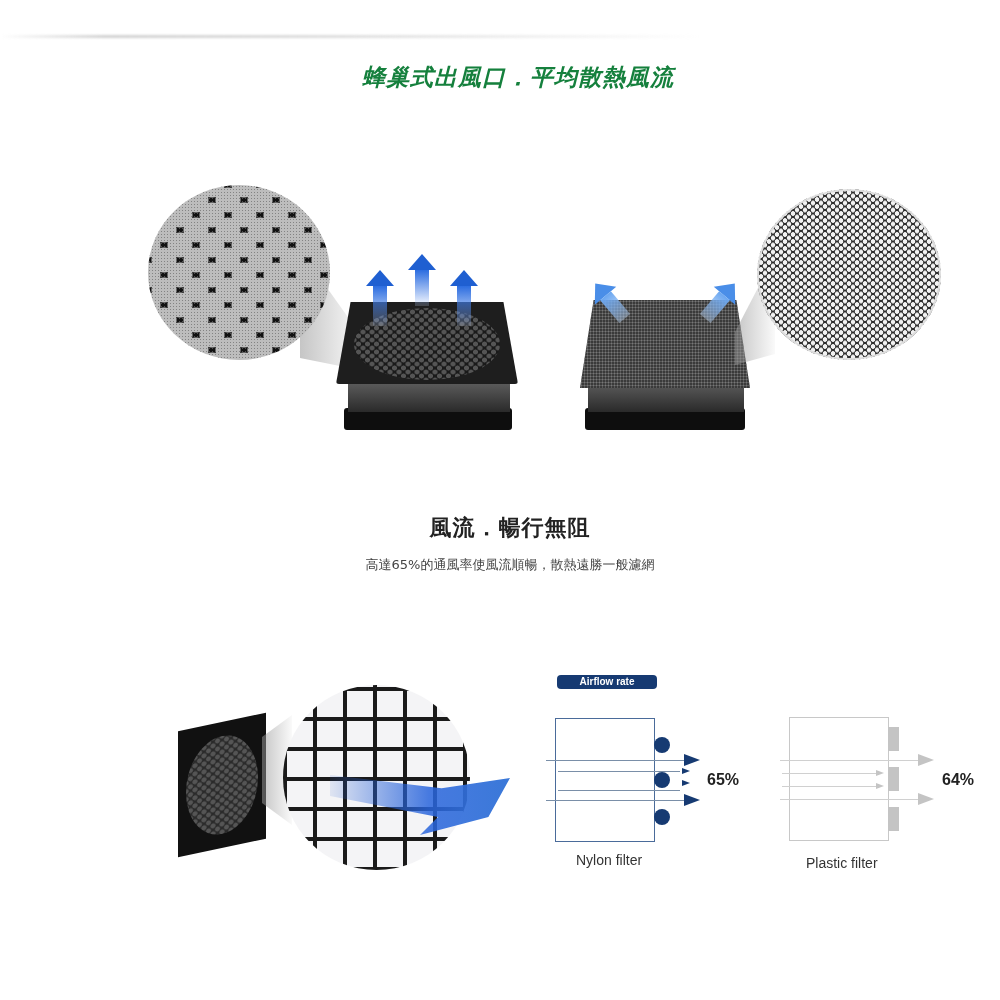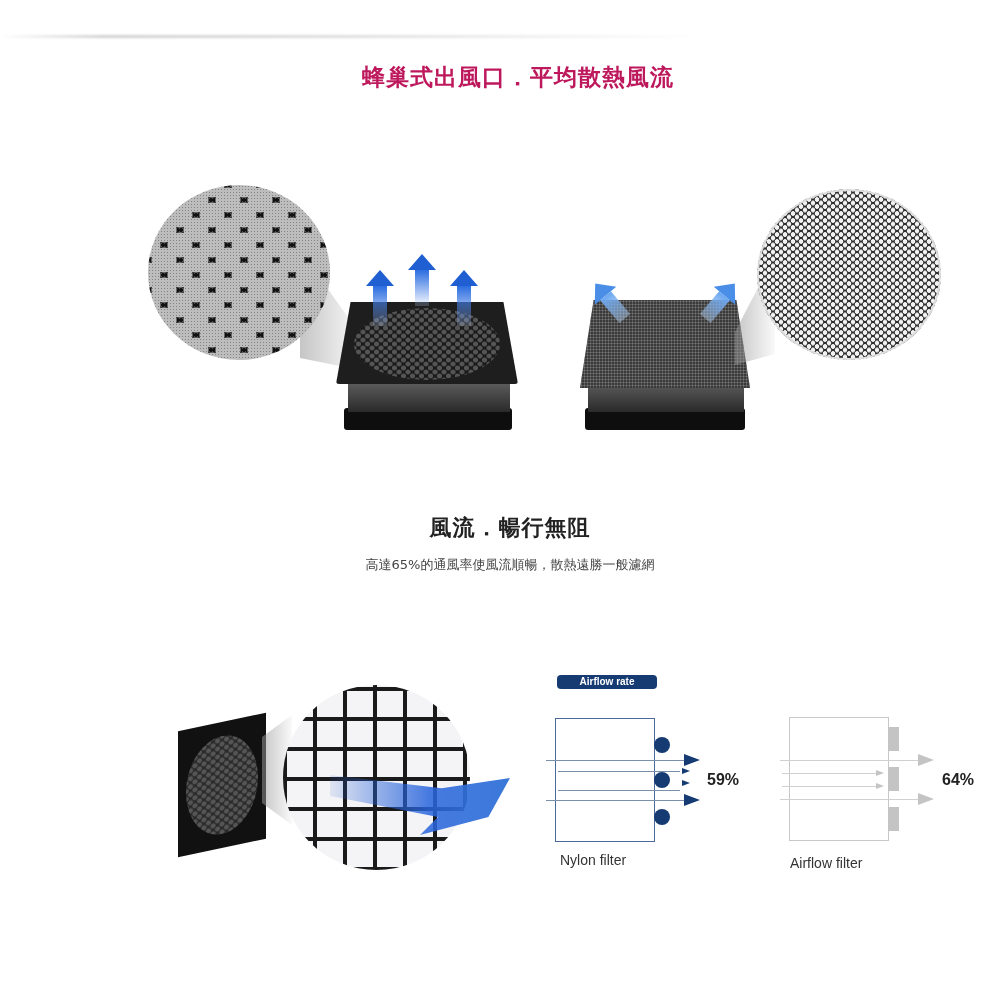--- a/index.html
+++ b/index.html
@@ -1,19 +1,19 @@
 <!DOCTYPE html>
 <html><head>
 <meta charset="utf-8">
 <style>
   html,body{margin:0;padding:0;background:#ffffff;}
   body{width:1000px;height:1000px;position:relative;overflow:hidden;font-family:"DejaVu Sans","Liberation Sans",sans-serif;color:#222;}
   .abs{position:absolute;}
   .divider{left:0;top:35px;width:700px;height:3px;background:linear-gradient(90deg,rgba(200,200,200,0) 0%,rgba(205,205,205,.9) 15%,rgba(215,215,215,.8) 50%,rgba(225,225,225,0) 100%);filter:blur(1px);}
-  .h1{left:0;width:1000px;top:62px;text-align:center;font-size:23px;font-weight:bold;color:#be185d;letter-spacing:1px;padding-left:36px;box-sizing:border-box;}
+  .h1{left:0;width:1000px;top:62px;text-align:center;font-size:23px;font-weight:bold;color:#15803d;letter-spacing:1px;padding-left:36px;box-sizing:border-box;font-style:italic;}
   .h2{left:0;width:1020px;top:513px;text-align:center;font-size:22px;font-weight:bold;color:#222;letter-spacing:1px;}
   .sub{left:0;width:1020px;top:556px;text-align:center;font-size:13px;color:#444;}
   
   .circle{border-radius:50%;overflow:hidden;}
   .hex-circle{left:148px;top:185px;width:182px;height:175px;background-color:#111;
     background-image:
       radial-gradient(circle at 50% 50%, #bdbdbd 0 12px, transparent 13px),
       radial-gradient(circle at 50% 50%, #bdbdbd 0 12px, transparent 13px);
     background-size:32px 30px,32px 30px;background-position:0 0,16px 15px;}
   .hex-circle::after{content:"";position:absolute;inset:0;background-image:radial-gradient(#6a6a6a 0.7px,transparent 1px);background-size:3px 3px;opacity:.7;}
@@ -38,21 +38,21 @@
   .box-gray{border:1px solid #c8c8c8;background:#fff;}
   .hline{height:1px;background:#7a8fa8;}
   .hline-gray{height:1px;background:#d0d0d0;}
   .navy-dot{width:16px;height:16px;border-radius:50%;background:#163a72;}
   .tri-r{width:0;height:0;border-top:6px solid transparent;border-bottom:6px solid transparent;border-left:16px solid #163a72;}
   .tri-r-s{width:0;height:0;border-top:3px solid transparent;border-bottom:3px solid transparent;border-left:8px solid #163a72;}
   .tri-g{width:0;height:0;border-top:6px solid transparent;border-bottom:6px solid transparent;border-left:16px solid #c4c4c4;}
   .tri-g-s{width:0;height:0;border-top:3px solid transparent;border-bottom:3px solid transparent;border-left:8px solid #c4c4c4;}
   .gray-block{width:11px;height:24px;background:#c4c4c4;}
   .pct{font-family:"Liberation Sans",sans-serif;font-weight:bold;font-size:16px;color:#222;}
-  .label{font-family:"Liberation Sans",sans-serif;font-size:14px;color:#333;}
+  .label{font-family:"Liberation Sans",sans-serif;font-size:14px;color:#333;margin-left:16px;}
 </style>
 </head>
 <body>
 
 <div class="abs divider"></div>
 
 <div class="abs h1">蜂巢式出風口．平均散熱風流</div>
 
 <div class="abs cone" style="left:300px;top:250px;width:60px;height:120px;clip-path:polygon(0 0,100% 70%,100% 100%,0 90%);"></div>
 <div class="abs circle hex-circle"></div>
@@ -107,29 +107,29 @@
 <div class="abs hline" style="left:558px;top:771px;width:122px;"></div>
 <div class="abs hline" style="left:558px;top:790px;width:122px;"></div>
 <div class="abs hline" style="left:546px;top:800px;width:138px;"></div>
 <div class="abs navy-dot" style="left:654px;top:737px;"></div>
 <div class="abs navy-dot" style="left:654px;top:772px;"></div>
 <div class="abs navy-dot" style="left:654px;top:809px;"></div>
 <div class="abs tri-r" style="left:684px;top:754px;"></div>
 <div class="abs tri-r-s" style="left:682px;top:768px;"></div>
 <div class="abs tri-r-s" style="left:682px;top:780px;"></div>
 <div class="abs tri-r" style="left:684px;top:794px;"></div>
-<div class="abs pct" style="left:707px;top:771px;">59%</div>
+<div class="abs pct" style="left:707px;top:771px;">65%</div>
 <div class="abs label" style="left:560px;top:852px;">Nylon filter</div>
 
 <div class="abs box-gray" style="left:789px;top:717px;width:98px;height:122px;"></div>
 <div class="abs hline-gray" style="left:780px;top:760px;width:140px;"></div>
 <div class="abs hline-gray" style="left:782px;top:773px;width:96px;"></div>
 <div class="abs hline-gray" style="left:782px;top:786px;width:96px;"></div>
 <div class="abs hline-gray" style="left:780px;top:799px;width:140px;"></div>
 <div class="abs gray-block" style="left:888px;top:727px;"></div>
 <div class="abs gray-block" style="left:888px;top:767px;"></div>
 <div class="abs gray-block" style="left:888px;top:807px;"></div>
 <div class="abs tri-g" style="left:918px;top:754px;"></div>
 <div class="abs tri-g-s" style="left:876px;top:770px;"></div>
 <div class="abs tri-g-s" style="left:876px;top:783px;"></div>
 <div class="abs tri-g" style="left:918px;top:793px;"></div>
 <div class="abs pct" style="left:942px;top:771px;">64%</div>
-<div class="abs label" style="left:790px;top:855px;">Airflow filter</div>
+<div class="abs label" style="left:790px;top:855px;">Plastic filter</div>
 
 </body></html>

